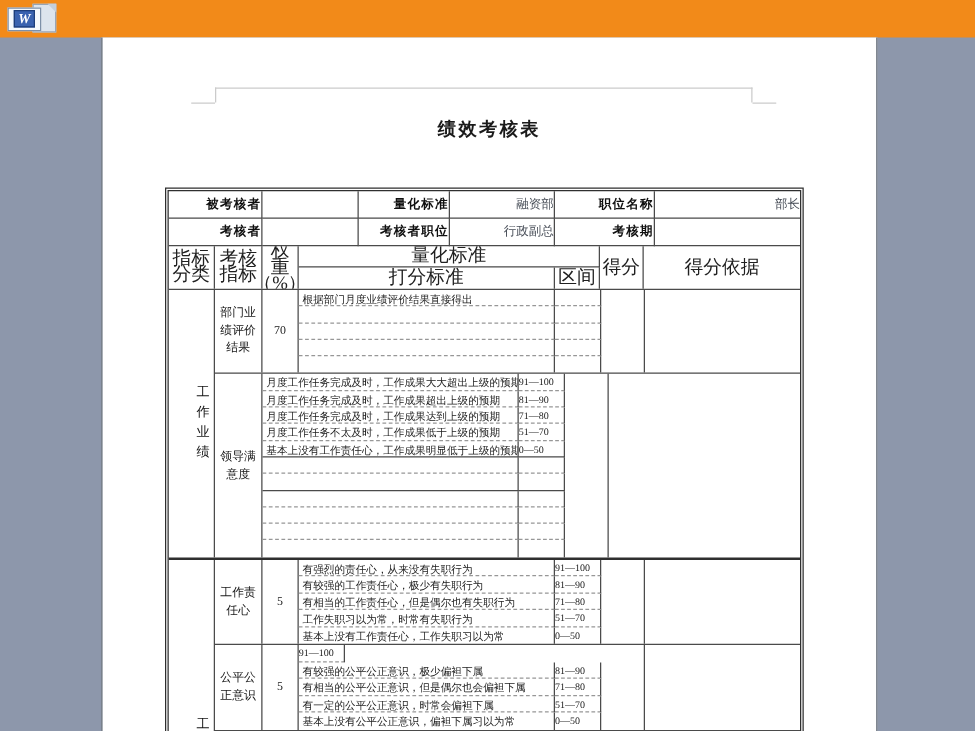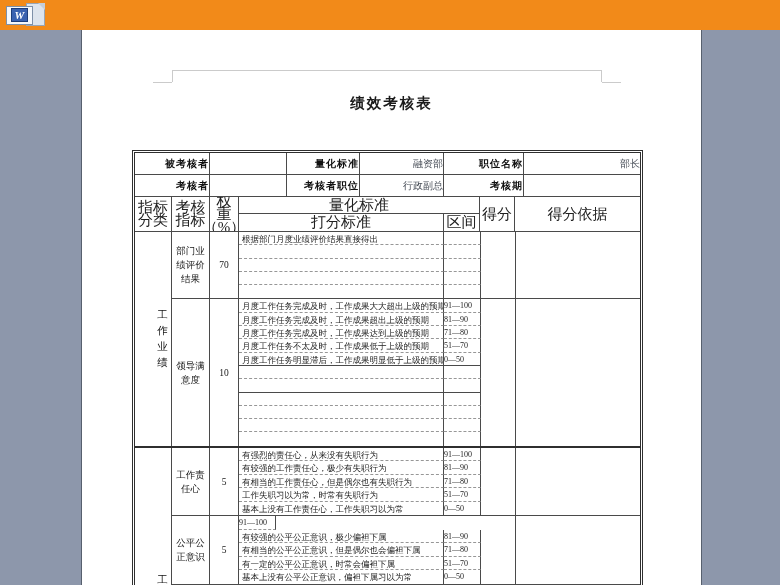--- a/index.html
+++ b/index.html
@@ -251,21 +251,20 @@
   </div>
 </div>
     <div class="score-cell"></div>
     <div class="basis-cell"></div>
   </div>
 
   <div class="crit">
     <div class="name-cell">
                 <span>领导满意度</span>
               </div>
-    <div class="weight-cell">10</div>
     <div class="rows">
   <div class="s-row sep-dashed">
     <div class="std">月度工作任务完成及时，工作成果大大超出上级的预期</div>
     <div class="rng">91—100</div>
   </div>
 
   <div class="s-row sep-dashed">
     <div class="std">月度工作任务完成及时，工作成果超出上级的预期</div>
     <div class="rng">81—90</div>
   </div>
@@ -274,21 +273,21 @@
     <div class="std">月度工作任务完成及时，工作成果达到上级的预期</div>
     <div class="rng">71—80</div>
   </div>
 
   <div class="s-row sep-dashed">
     <div class="std">月度工作任务不太及时，工作成果低于上级的预期</div>
     <div class="rng">51—70</div>
   </div>
 
   <div class="s-row sep-solid">
-    <div class="std">月度工作任务明显滞后，工作成果明显低于上级的预期</div>
+    <div class="std">基本上没有工作责任心，工作成果明显低于上级的预期</div>
     <div class="rng">0—50</div>
   </div>
 
   <div class="s-row sep-dashed">
     <div class="std"></div>
     <div class="rng"></div>
   </div>
 
   <div class="s-row sep-solid">
     <div class="std"></div>

